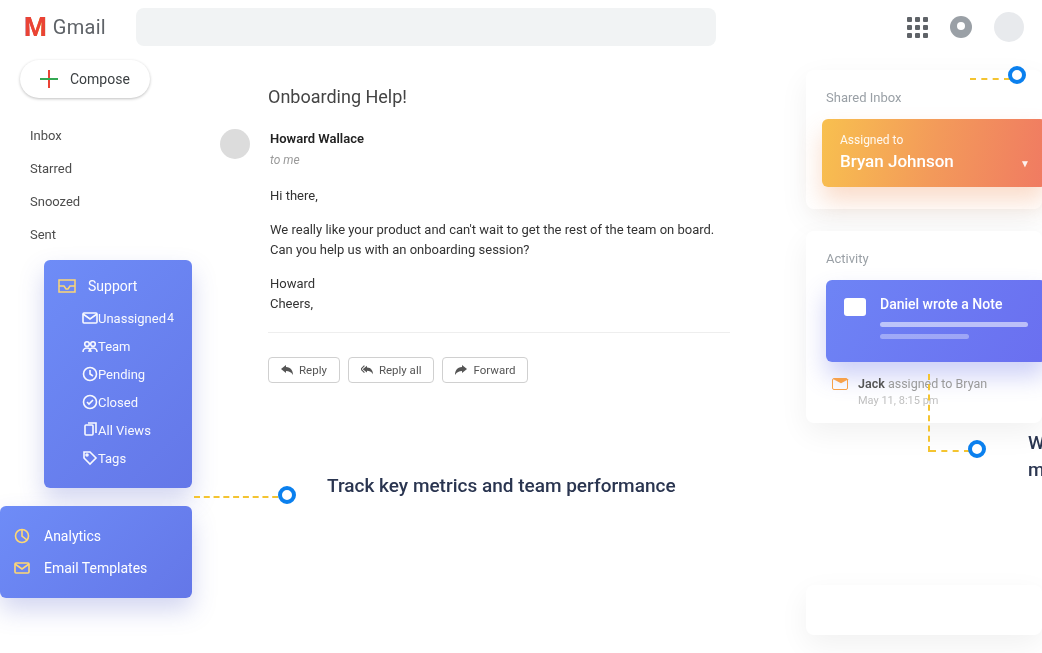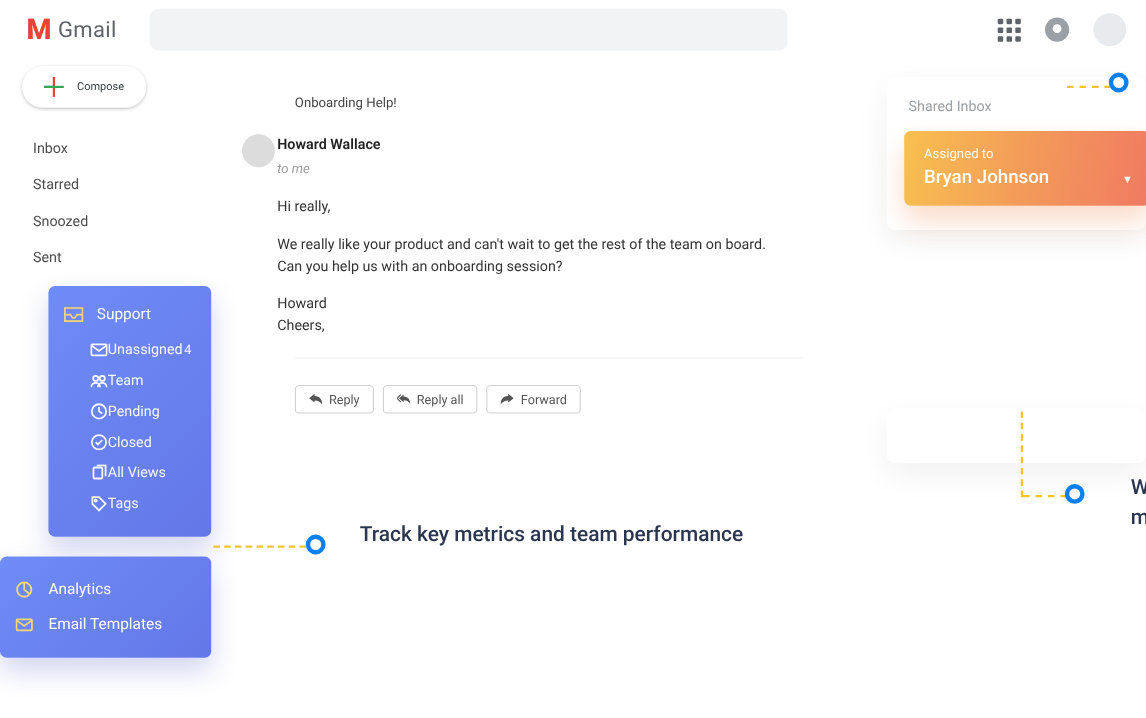--- a/index.html
+++ b/index.html
@@ -13,21 +13,21 @@
   .search { flex:0 0 580px; margin-left:30px; height:38px; background:#f1f3f4; border-radius:8px; }
   .header-right { margin-left:auto; display:flex; align-items:center; gap:22px; }
   .apps-grid { display:grid; grid-template-columns:repeat(3,5px); grid-auto-rows:5px; gap:3px; }
   .apps-grid span{ background:#5f6368; border-radius:1px; }
   .bell-dot{ width:22px; height:22px; border-radius:50%; background:#9aa0a6; position:relative; }
   .bell-dot::after{ content:""; position:absolute; width:8px;height:8px;border-radius:50%;background:#fff; left:7px; top:6px;}
   .avatar-circle{ width:30px; height:30px; border-radius:50%; background:#e8eaed; }
 
   
   .sidebar { position:absolute; left:0; top:60px; width:192px; }
-  .compose-btn { margin-left:20px; display:inline-flex; align-items:center; gap:12px; padding:10px 20px; border-radius:30px; background:#fff; box-shadow:0 1px 3px rgba(0,0,0,.25); font-size:10px; color:#3c4043; cursor:pointer;}
+  .compose-btn { margin-left:20px; display:inline-flex; align-items:center; gap:12px; padding:10px 20px; border-radius:30px; background:#fff; box-shadow:0 1px 3px rgba(0,0,0,.25); font-size:14px; color:#3c4043; cursor:pointer;}
   .compose-plus { width:18px; height:18px; position:relative;}
   .compose-plus::before,.compose-plus::after{content:"";position:absolute;background:#fbbc04;}
   .compose-plus::before{left:8px;top:0;width:2px;height:18px;background:#ea4335;}
   .compose-plus::after{top:8px;left:0;height:2px;width:18px;background:#34a853;}
   .compose-plus .bx{position:absolute;top:8px;left:0;height:2px;width:9px;background:#4285f4;}
 
   .nav-plain { margin-top:30px; padding-left:30px; display:flex; flex-direction:column; gap:18px; font-size:13px; color:#4d4d4d;}
   .nav-plain div{ cursor:pointer; }
 
   .panel-blue { margin-top:18px; border-radius:6px 6px 6px 6px; background:linear-gradient(135deg,#6e8cf7,#6477e8); color:#fff; padding:14px 0 16px 0; box-shadow:0 12px 24px rgba(80,90,200,.25);margin-left:44px; }
@@ -35,22 +35,22 @@
   .panel-blue .row { display:flex; align-items:center; padding:6px 18px 6px 38px; font-size:13px; opacity:.95; position:relative; cursor:pointer;}
   .panel-blue .row .cnt{ margin-left:auto; font-size:12px; }
   .icon { width:16px; height:16px; display:inline-flex; align-items:center; justify-content:center; }
   .icon svg{ width:16px; height:16px; stroke:#fff; fill:none; stroke-width:1.6; }
 
   .panel-blue2 { margin-top:18px; border-radius:6px; background:linear-gradient(135deg,#6e8cf7,#6477e8); color:#fff; padding:14px 0; box-shadow:0 12px 24px rgba(80,90,200,.25);}
   .panel-blue2 .row{ display:flex; align-items:flex-start; gap:14px; padding:8px 18px 8px 14px; font-size:14px; cursor:pointer;}
 
   
   .main { position:absolute; left:220px; top:86px; width:510px; }
-  .subject { font-size:12px; color:#444; margin:0 0 22px 48px; }
-  .msg { display:flex; gap:2px; }
+  .subject { font-size:18px; color:#444; margin:0 0 22px 48px; }
+  .msg { display:flex; gap:20px; }
   .msg .av { width:30px; height:30px; border-radius:50%; background:#dcdcdc; flex:0 0 30px;}
   .msg-body{ font-size:13px; color:#333; line-height:1.55; }
   .from{ font-weight:600; color:#222; margin-bottom:2px; font-size:13px;}
   .to{ color:#9a9a9a; font-size:12px; margin-bottom:16px;font-style:italic;}
   .para{ margin-bottom:14px; }
   .actions{ margin:24px 0 0 48px; display:flex; gap:8px; }
   .abtn{ border:1px solid #d0d0d0; border-radius:4px; padding:5px 12px; font-size:11.5px; color:#555; display:flex; align-items:center; gap:6px; cursor:pointer; background:#fff;}
   .abtn svg{width:12px;height:10px;fill:#555;}
   .divider{ border-top:1px solid #eee; margin:18px 0 0 48px;}
 
@@ -226,21 +226,21 @@
   </div>
 </div>
 
 <div class="main">
   <div class="subject">Onboarding Help!</div>
   <div class="msg">
     <div class="av"></div>
     <div class="msg-body">
       <div class="from">Howard Wallace</div>
       <div class="to">to me</div>
-      <div class="para">Hi really,</div>
+      <div class="para">Hi there,</div>
       <div>We really like your product and can't wait to get the rest of the team on board.</div>
       <div class="para">Can you help us with an onboarding session?</div>
       <div>Howard</div>
       <div>Cheers,</div>
     </div>
   </div>
   <div class="divider"></div>
   <div class="actions">
     <div class="abtn">
       <svg viewBox="0 0 12 10">
@@ -273,20 +273,36 @@
 <div class="rpanel">
   <div class="card">
     <div class="card-label">Shared Inbox</div>
     <div class="assign-box">
       <div class="small">Assigned to</div>
       <div class="name">Bryan Johnson</div>
       <div class="caret">▼</div>
     </div>
   </div>
 
+  <div class="card" style="padding-bottom:16px;">
+    <div class="card-label">Activity</div>
+    <div class="note-box">
+      <div class="chat-ic"></div>
+      <div class="note-lines">
+        <div class="note-title">Daniel wrote a Note</div>
+        <div class="bar"></div>
+        <div class="bar short"></div>
+      </div>
+    </div>
+    <div class="act-row">
+      <span class="env"></span>
+      <span><b>Jack</b>&nbsp;<span>assigned to Bryan</span></span>
+    </div>
+    <div class="tstamp">May 11, 8:15 pm</div>
+  </div>
 
   <div style="height:140px"></div>
   <div class="card-empty"></div>
 </div>
 
 <div class="conn-top-h"></div>
 <div class="conn-top-v" style="right:72px; top:78px; height:0;"></div>
 <div class="ring-top"></div>
 
 <div class="conn-r-v"></div>

